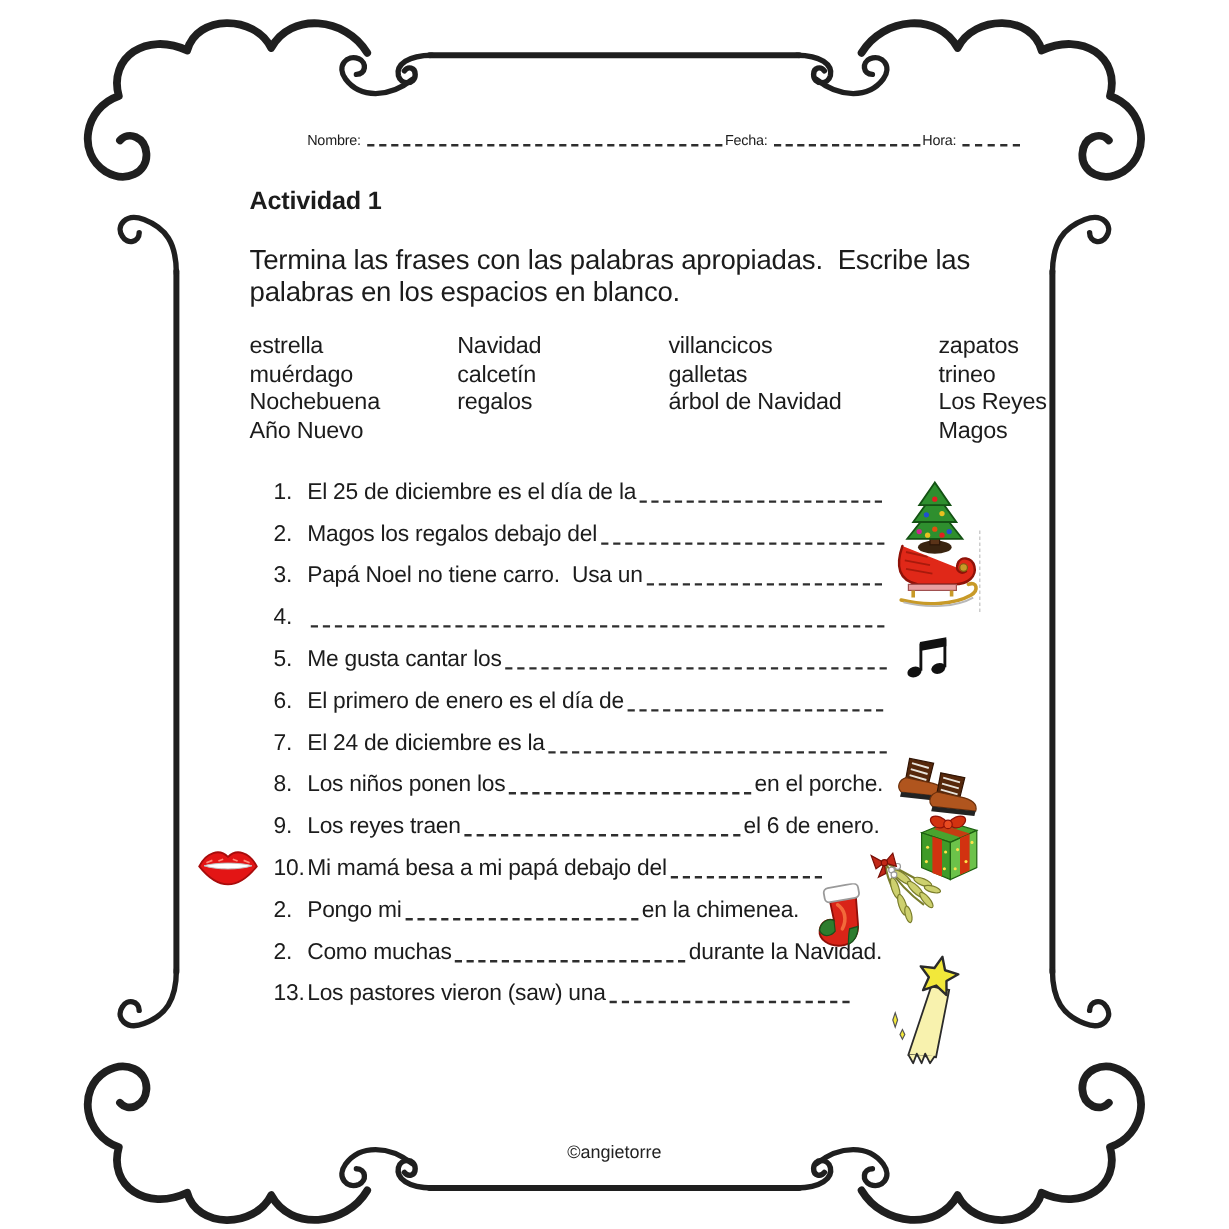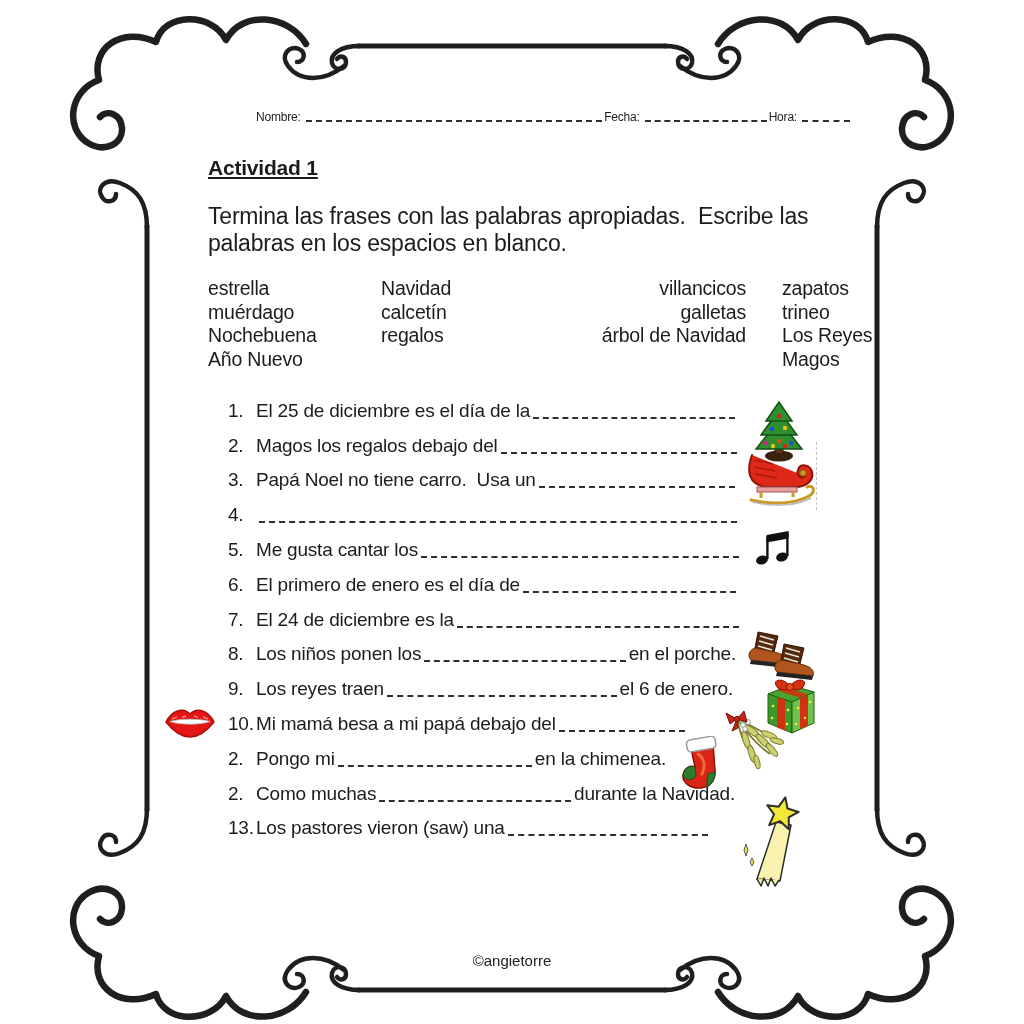--- a/index.html
+++ b/index.html
@@ -7,27 +7,27 @@
     width:1024px;height:1024px;position:relative;background:#ffffff;
     font-family:"Liberation Sans",sans-serif;color:#1c1c1c;overflow:hidden;
   }
   .abs{position:absolute;}
   
   .header-line{left:208px;top:110px;width:596px;display:flex;align-items:flex-start;font-size:12px;letter-spacing:-0.2px;margin-left:48px;}
   .hlabel{flex:0 0 auto;}
   .hblank{border-bottom:2px dashed #2e2e2e;margin:0 2px 3px 5px;height:10px;}
   .hblank.grow{flex:1 1 auto;}
   
-  .title{left:208px;top:156px;font-size:21px;font-weight:bold;letter-spacing:-0.2px;text-decoration:underline;}
+  .title{left:208px;top:156px;font-size:21px;font-weight:bold;letter-spacing:-0.2px;}
   .instructions{left:208px;top:203px;width:602px;font-size:23px;line-height:1.17;letter-spacing:-0.2px;}
   
   .wordbank{left:208px;top:277px;display:flex;font-size:19.5px;line-height:23.5px;letter-spacing:-0.2px;gap:36px;}
   .wb-col{flex:0 0 auto;}
   .wb-col span{display:block;}
-  .wb-c1{width:137px;} .wb-c2{width:140px;} .wb-c3{width:189px;text-align:right;} .wb-c4{width:130px;}
+  .wb-c1{width:137px;} .wb-c2{width:140px;} .wb-c3{width:189px;} .wb-c4{width:130px;}
   
   .items{left:228px;top:392px;width:520px;}
   .item{height:34.8px;display:flex;align-items:flex-end;font-size:19px;letter-spacing:-0.2px;white-space:nowrap;padding-bottom:5px;box-sizing:border-box;}
   .num{flex:0 0 28px;}
   .pre,.post{flex:0 0 auto;}
   .blank{flex:1 1 auto;min-width:28px;border-bottom:2px dashed #2e2e2e;margin:0 3px 3px 3px;height:8px;}
   
   .footer{left:0;top:952px;width:1024px;text-align:center;font-size:15px;color:#222;}
   
   .clip{position:absolute;line-height:0;}

